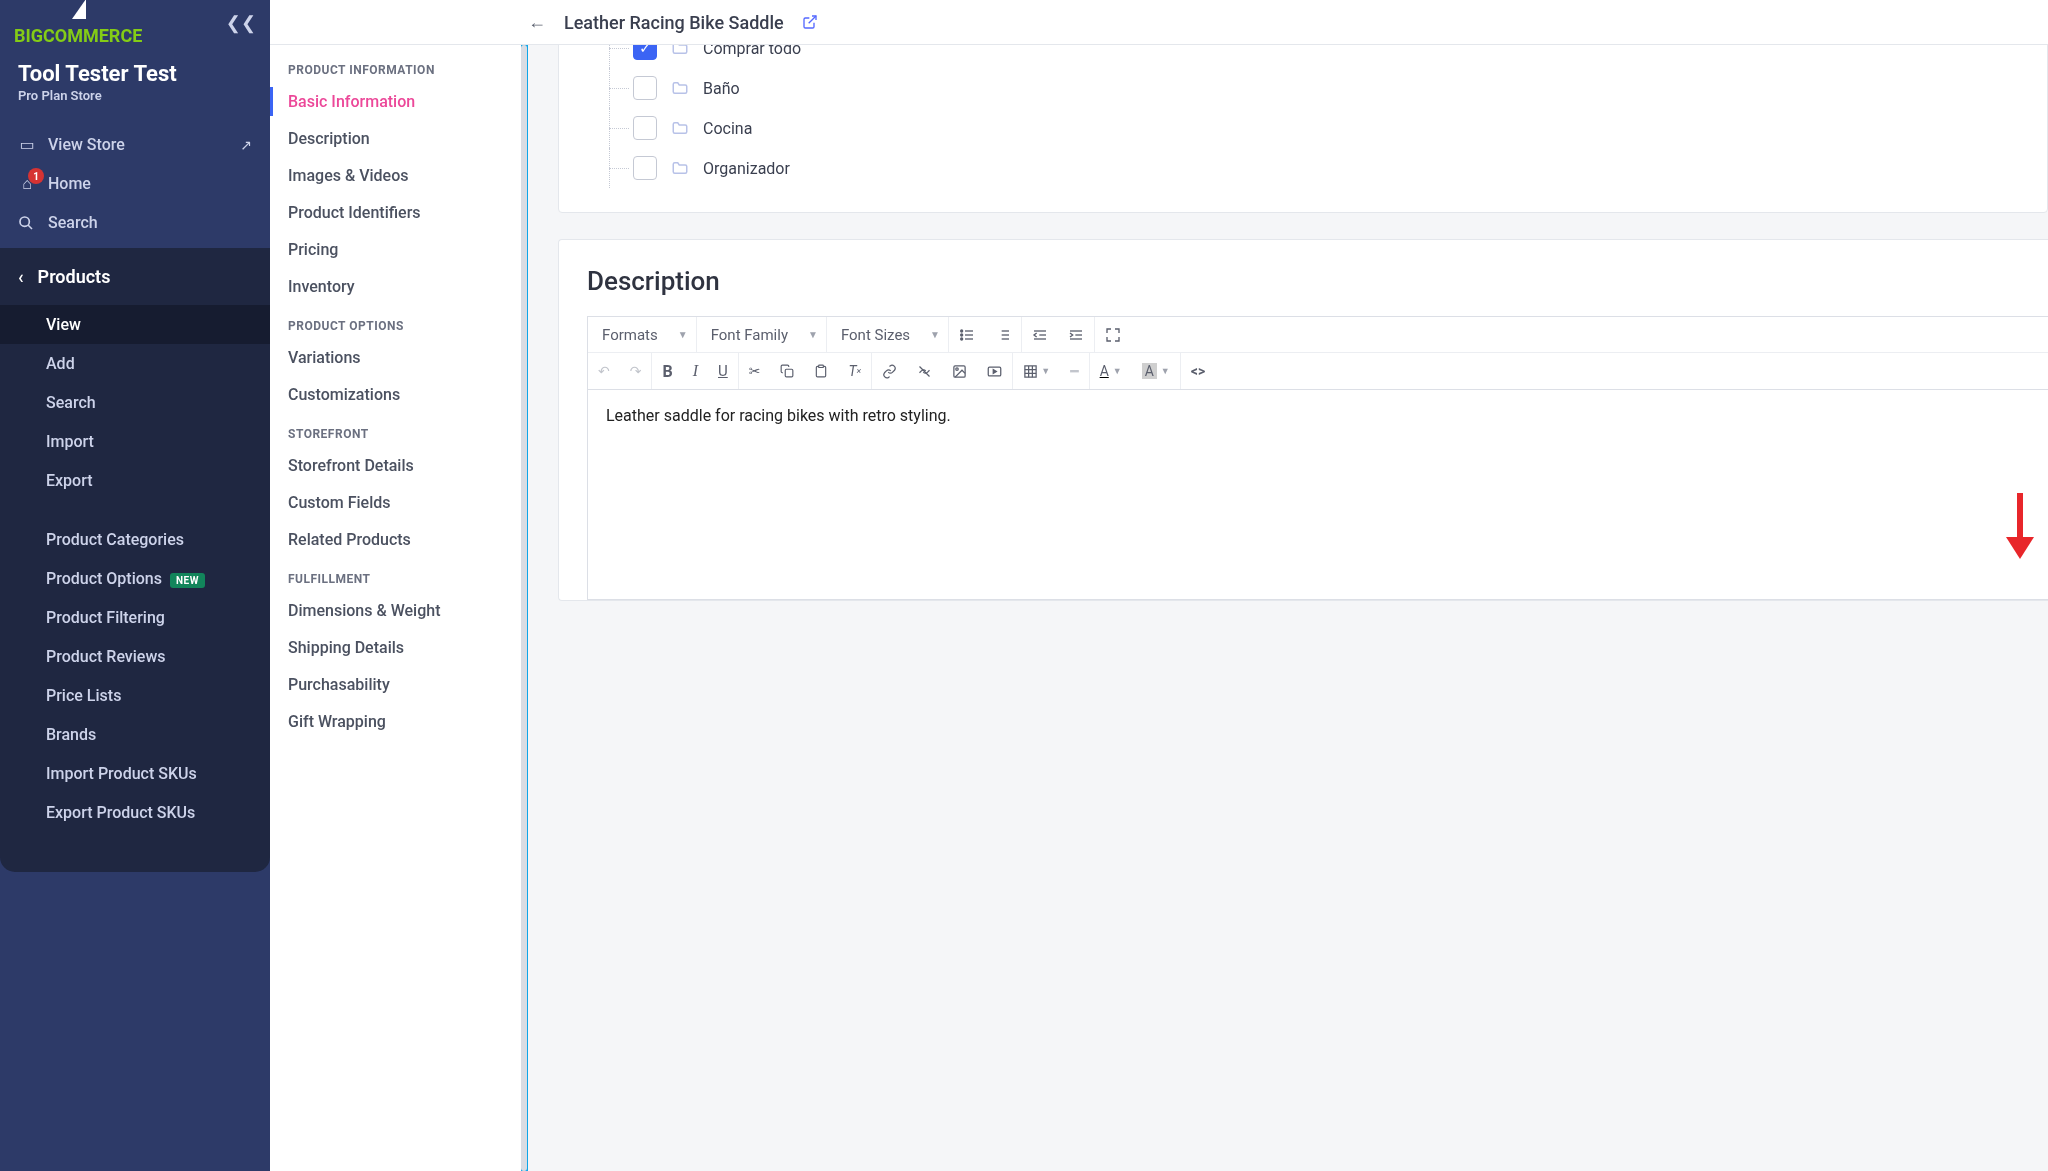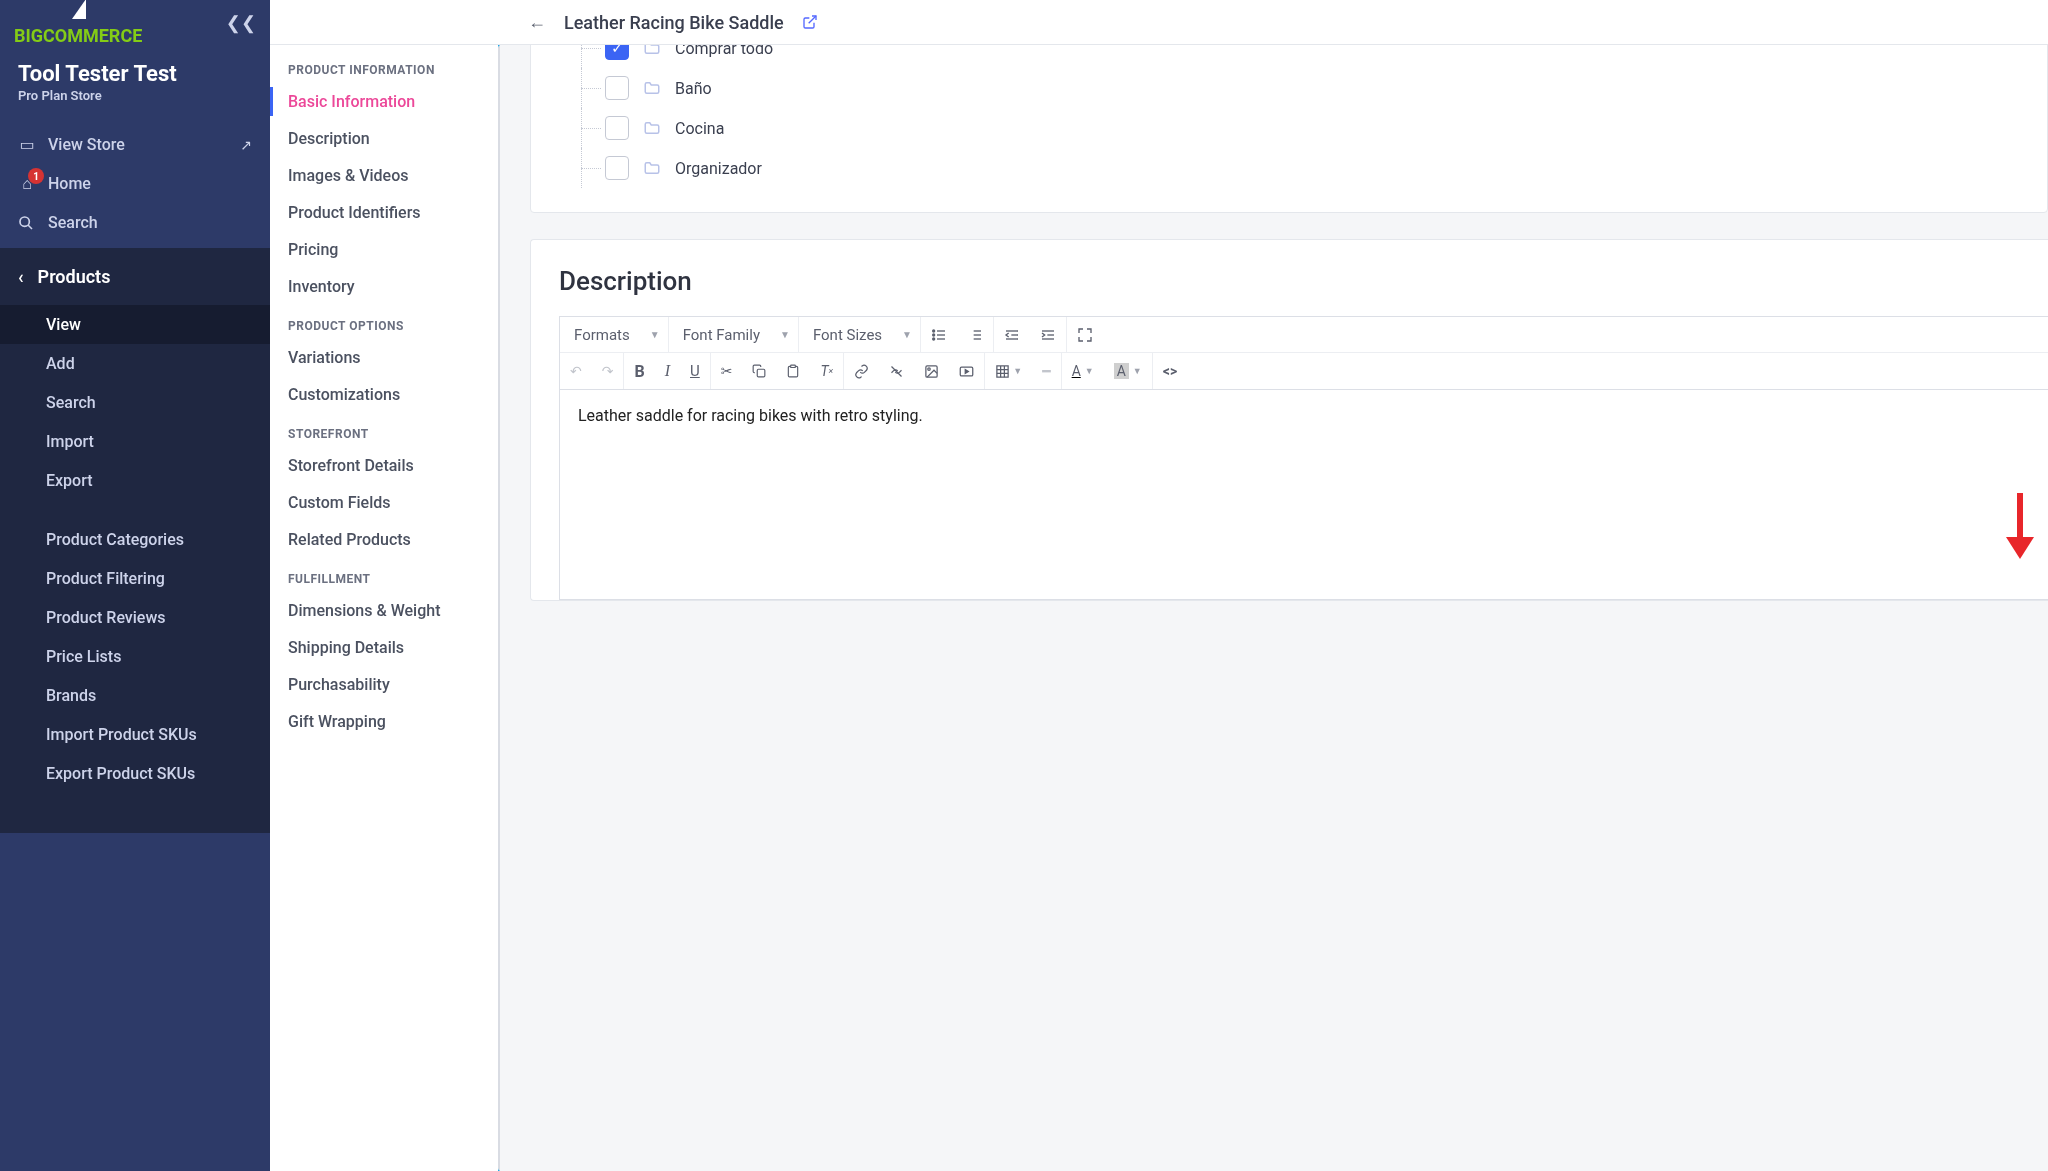--- a/index.html
+++ b/index.html
@@ -15,38 +15,38 @@
   .store-block { padding: 16px 18px 10px; }
   .store-name { font-size: 22px; font-weight: 700; }
   .store-plan { font-size: 13px; font-weight:600; color: #cdd3ea; margin-top: 2px; }
   .nav-top { padding: 12px 0 6px; }
   .nav-item { display: flex; align-items: center; gap: 12px; padding: 10px 18px; font-size: 16px; color: #cdd3ea; cursor: pointer; position: relative; font-weight:500;}
   .nav-item .nicon { width: 18px; text-align: center; font-size: 16px; position:relative;}
   .nav-item .ext { margin-left: auto; font-size: 14px; }
   .badge-dot { position:absolute; top:-6px; right:-8px; background:#d63333; color:#fff; font-size:10px; border-radius:50%; width:16px; height:16px; display:flex; align-items:center; justify-content:center; font-weight:700;}
   .section-dark { background:#1f2741; }
   .back-section { display:flex; align-items:center; gap:14px; padding:18px 18px; font-size:18px; font-weight:600; background:#1f2741; cursor:pointer;}
-  .subnav { background:#1f2741; padding-bottom:40px;}
+  .subnav { background:#1f2741; padding-bottom:40px;border-radius:15px;}
   .subnav-item { padding:10px 18px 10px 46px; font-size:16px; color:#cdd3ea; cursor:pointer; font-weight:500;}
   .subnav-item.active { background:#161c30; color:#fff; }
   .subnav-gap { height:20px; }
   .new-pill { background:#12855b; color:#fff; font-size:10px; font-weight:700; padding:2px 6px; border-radius:3px; margin-left:8px; letter-spacing:.5px;}
 
   
   .main { flex:1; display:flex; flex-direction:column; min-width:0;}
   .topbar { height:45px; border-bottom:1px solid #e4e7ec; display:flex; align-items:center; padding:0 20px; gap:18px;}
   .topbar-spacer { width:220px; }
   .back-arrow { color:#5e6472; font-size:18px; cursor:pointer;}
   .page-title { font-size:18px; color:#3a3f4f; font-weight:500;}
   .open-icon { color:#5468ff; font-size:16px; cursor:pointer;}
 
   .content { flex:1; display:flex; min-height:0;}
 
   
-  .sectionnav { width:230px; padding:18px 0 18px 18px; border-right:2px solid #0ea5e9; position:relative;}
+  .sectionnav { width:258px; padding:18px 0 18px 18px; border-right:7px solid #0ea5e9; position:relative;}
   .sectionnav::after { content:""; position:absolute; right:-6px; top:0; width:6px; height:100%; background:#d9dce3; border-radius:3px;}
   .sn-heading { font-size:12px; font-weight:700; color:#6b7080; letter-spacing:.5px; margin:14px 0 6px;}
   .sn-heading:first-child { margin-top:0;}
   .sn-item { font-size:16px; color:#4b5160; padding:9px 0; cursor:pointer; font-weight:500;}
   .sn-item.active { color:#ec4899; position:relative;}
   .sn-item.active::before { content:""; position:absolute; left:-18px; top:4px; bottom:4px; width:3px; background:#3b64f4;}
 
   
   .editor-col { flex:1; background:#f5f6f8; padding:0 0 30px 30px; overflow:hidden; position:relative;}
 
@@ -129,20 +129,21 @@
     </div>
 
     <div class="subnav" id="subnav">
         <div class="subnav-item active">View</div>
         <div class="subnav-item">Add</div>
         <div class="subnav-item">Search</div>
         <div class="subnav-item">Import</div>
         <div class="subnav-item">Export</div>
         <div class="subnav-gap"></div>
         <div class="subnav-item">Product Categories</div>
+        <div class="subnav-item">Product Options<span class="new-pill">NEW</span></div>
         <div class="subnav-item">Product Filtering</div>
         <div class="subnav-item">Product Reviews</div>
         <div class="subnav-item">Price Lists</div>
         <div class="subnav-item">Brands</div>
         <div class="subnav-item">Import Product SKUs</div>
         <div class="subnav-item">Export Product SKUs</div>
       </div>
   </div>
 
   <div class="main">

